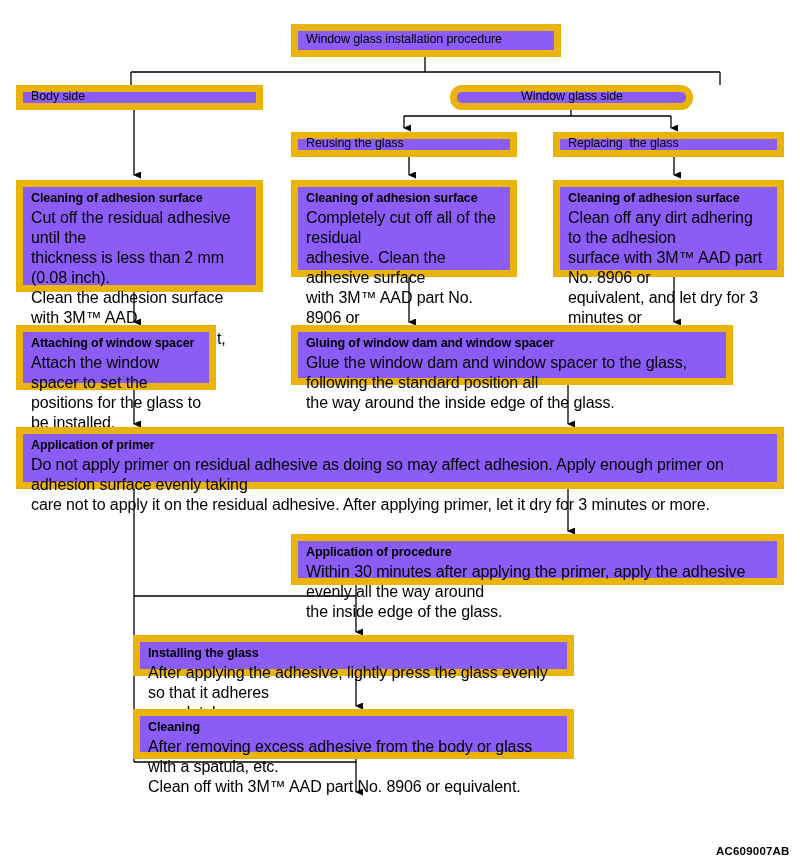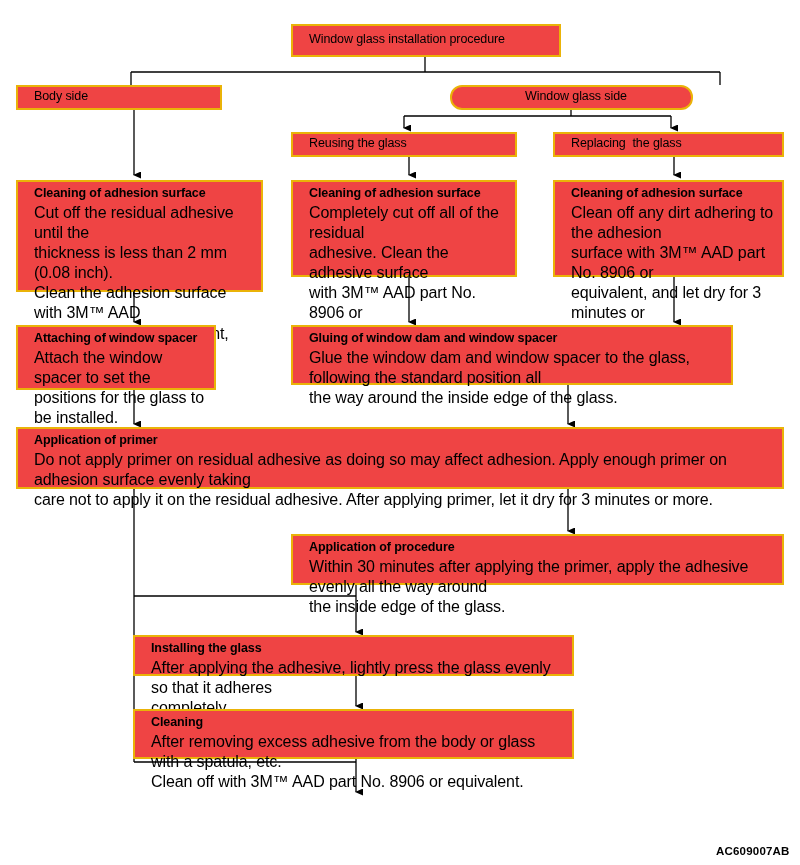--- a/index.html
+++ b/index.html
@@ -23,23 +23,23 @@
     position: absolute;
     left: 0;
     top: 0;
     width: 800px;
     height: 865px;
     pointer-events: none;
   }
   .node {
     position: absolute;
     box-sizing: border-box;
-    border: 2px solid #eab308;
-    background: #ef4444;
-    padding: 4px 7px 5px 16px;
+    border: 7px solid #eab308;
+    background: #8b5cf6;
+    padding: 4px 7px 5px 8px;
   }
   .node-title {
     font-size: 12.5px;
     font-weight: bold;
     line-height: 1.25;
     letter-spacing: -0.1px;
     white-space: pre;
   }
   .node-body {
     font-size: 16px;
@@ -113,21 +113,21 @@
       <path d="M134,596 L134,762"></path>
       <path d="M134,762 L356,762"></path>
       <path d="M356,759 L356,792" marker-end="url(#arrowhead)"></path>
     </g>
   </svg>
 
   <div class="node plain" style="left:291px; top:24px; width:270px; height:33px; justify-content:flex-start;">
     <div class="node-title">Window glass installation procedure</div>
   </div>
 
-  <div class="node plain" style="left:16px; top:85px; width:206px; height:25px;">
+  <div class="node plain" style="left:16px; top:85px; width:247px; height:25px;">
     <div class="node-title">Body side</div>
   </div>
 
   <div class="node plain" style="left:450px; top:85px; width:243px; height:25px; justify-content:center;border-radius:12px;">
     <div class="node-title">Window glass side</div>
   </div>
 
   <div class="node plain" style="left:291px; top:132px; width:226px; height:25px;">
     <div class="node-title">Reusing the glass</div>
   </div>

